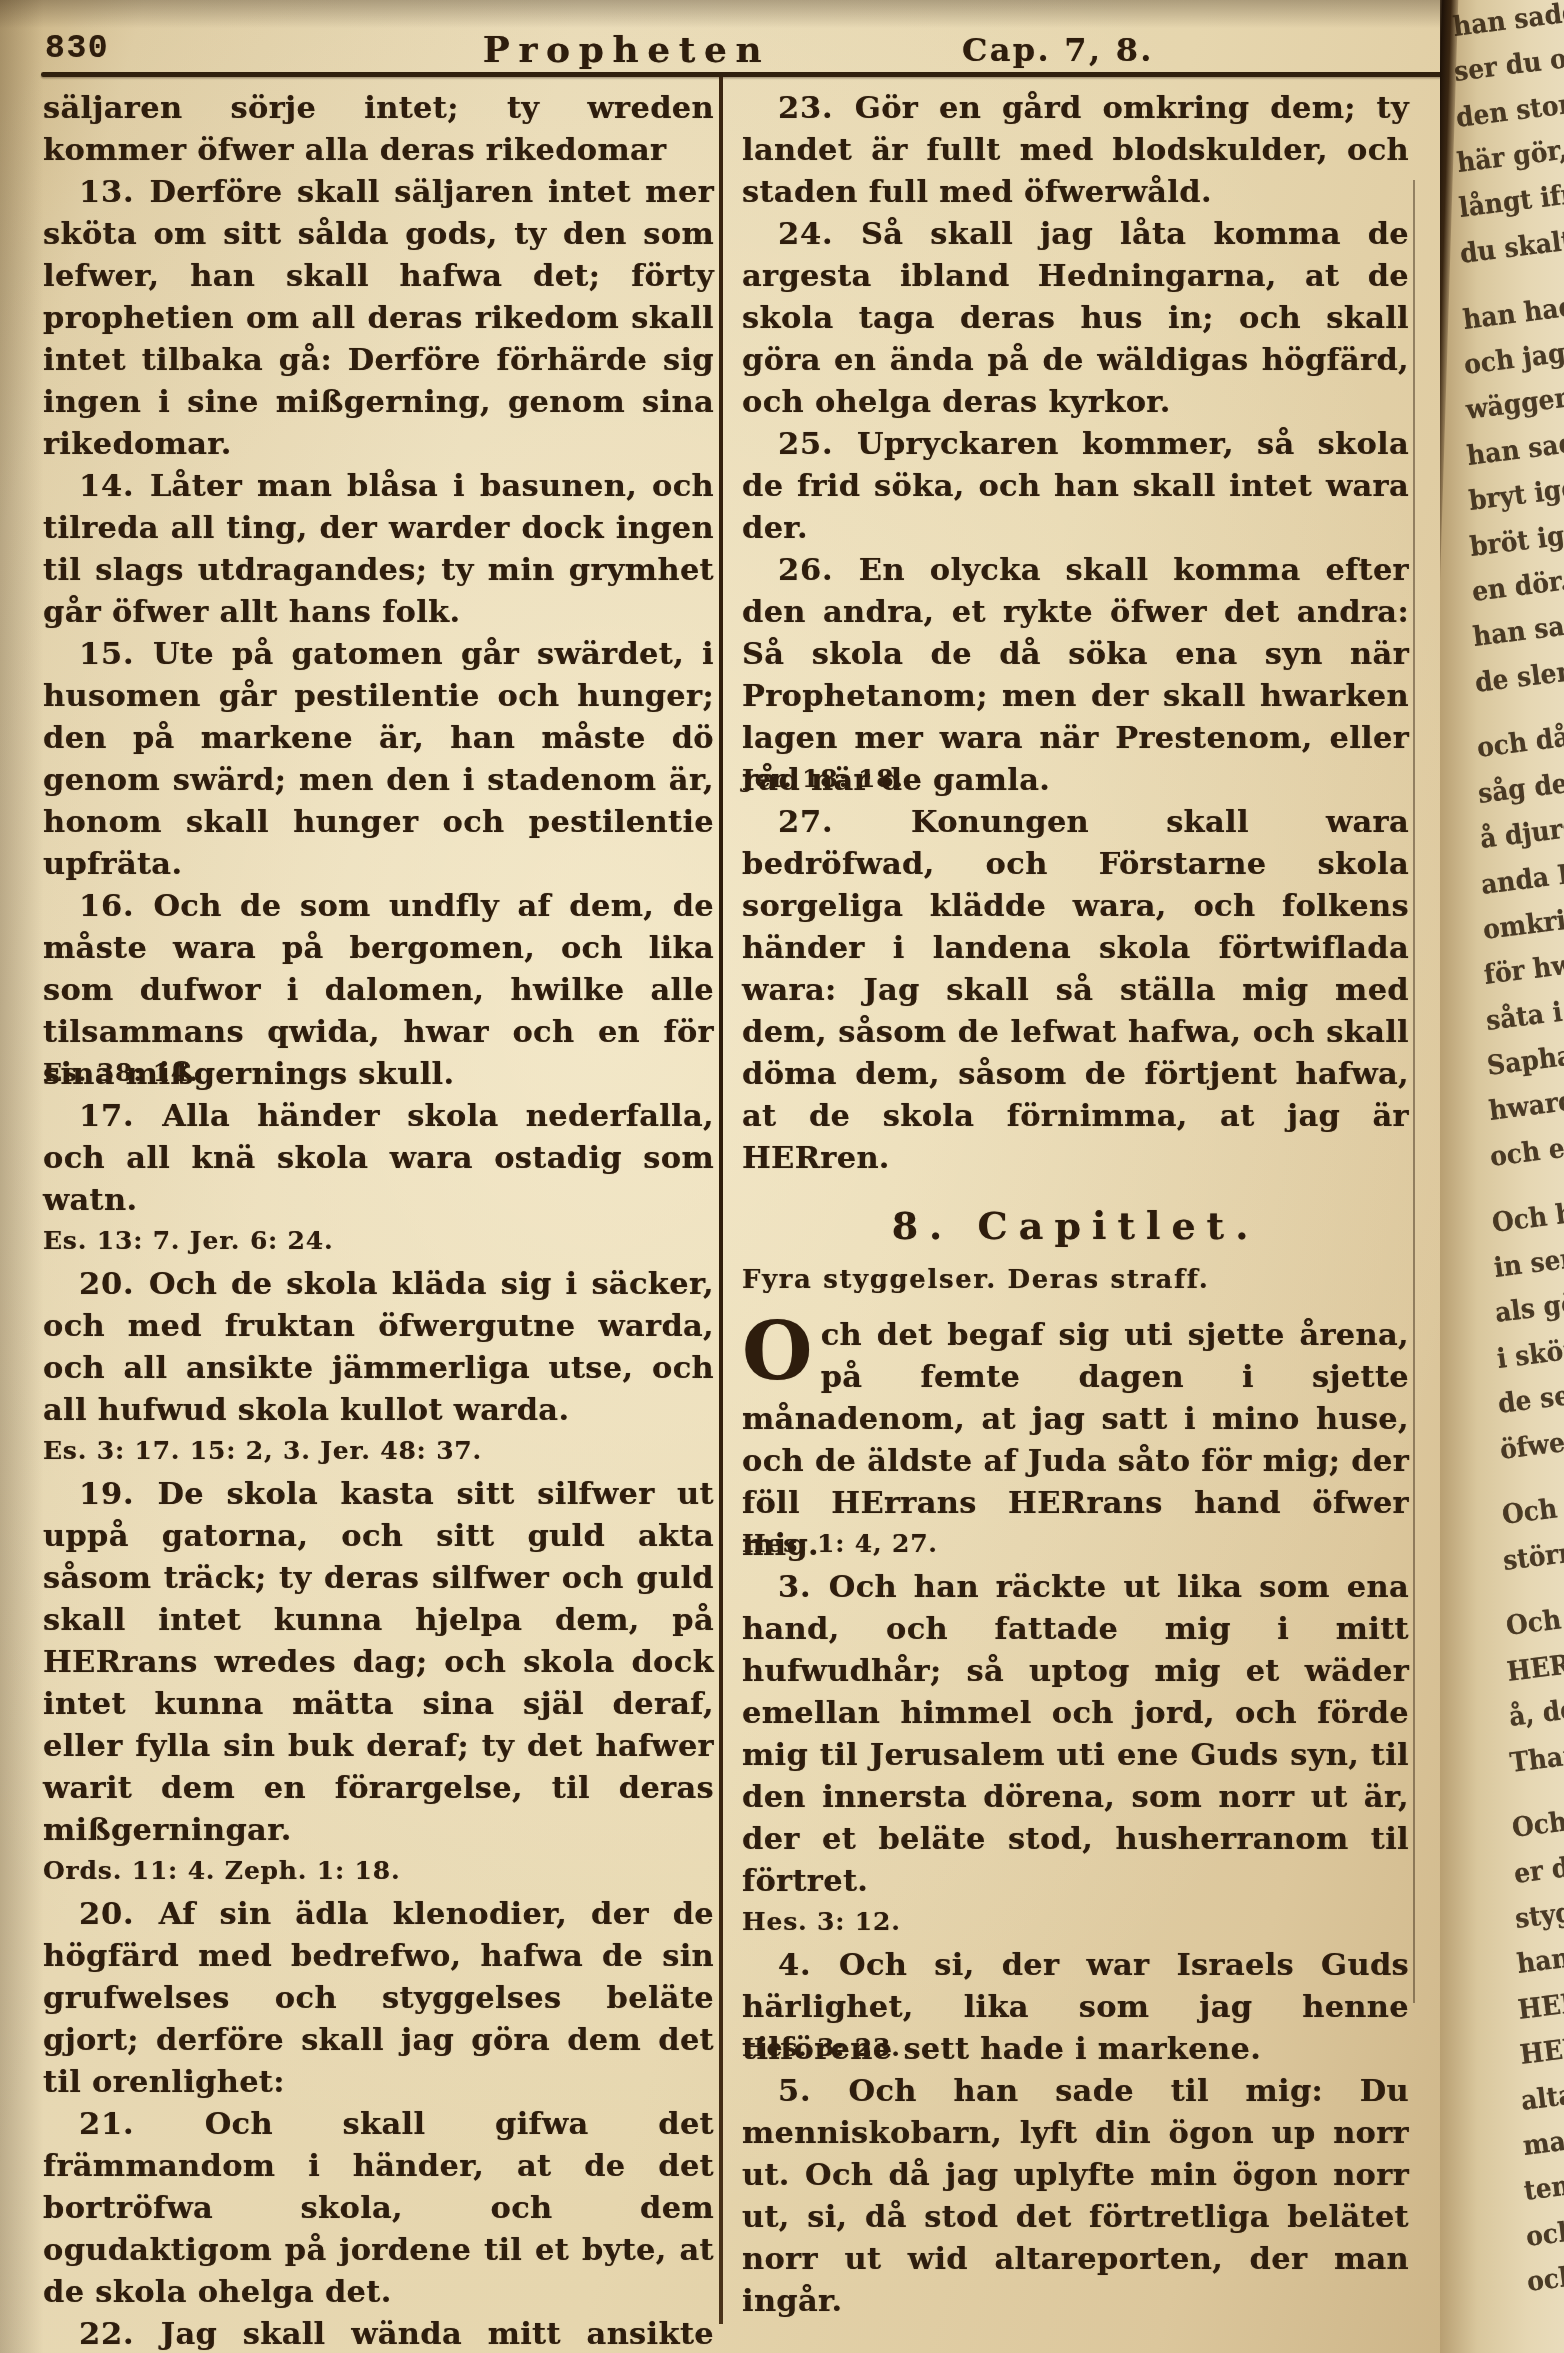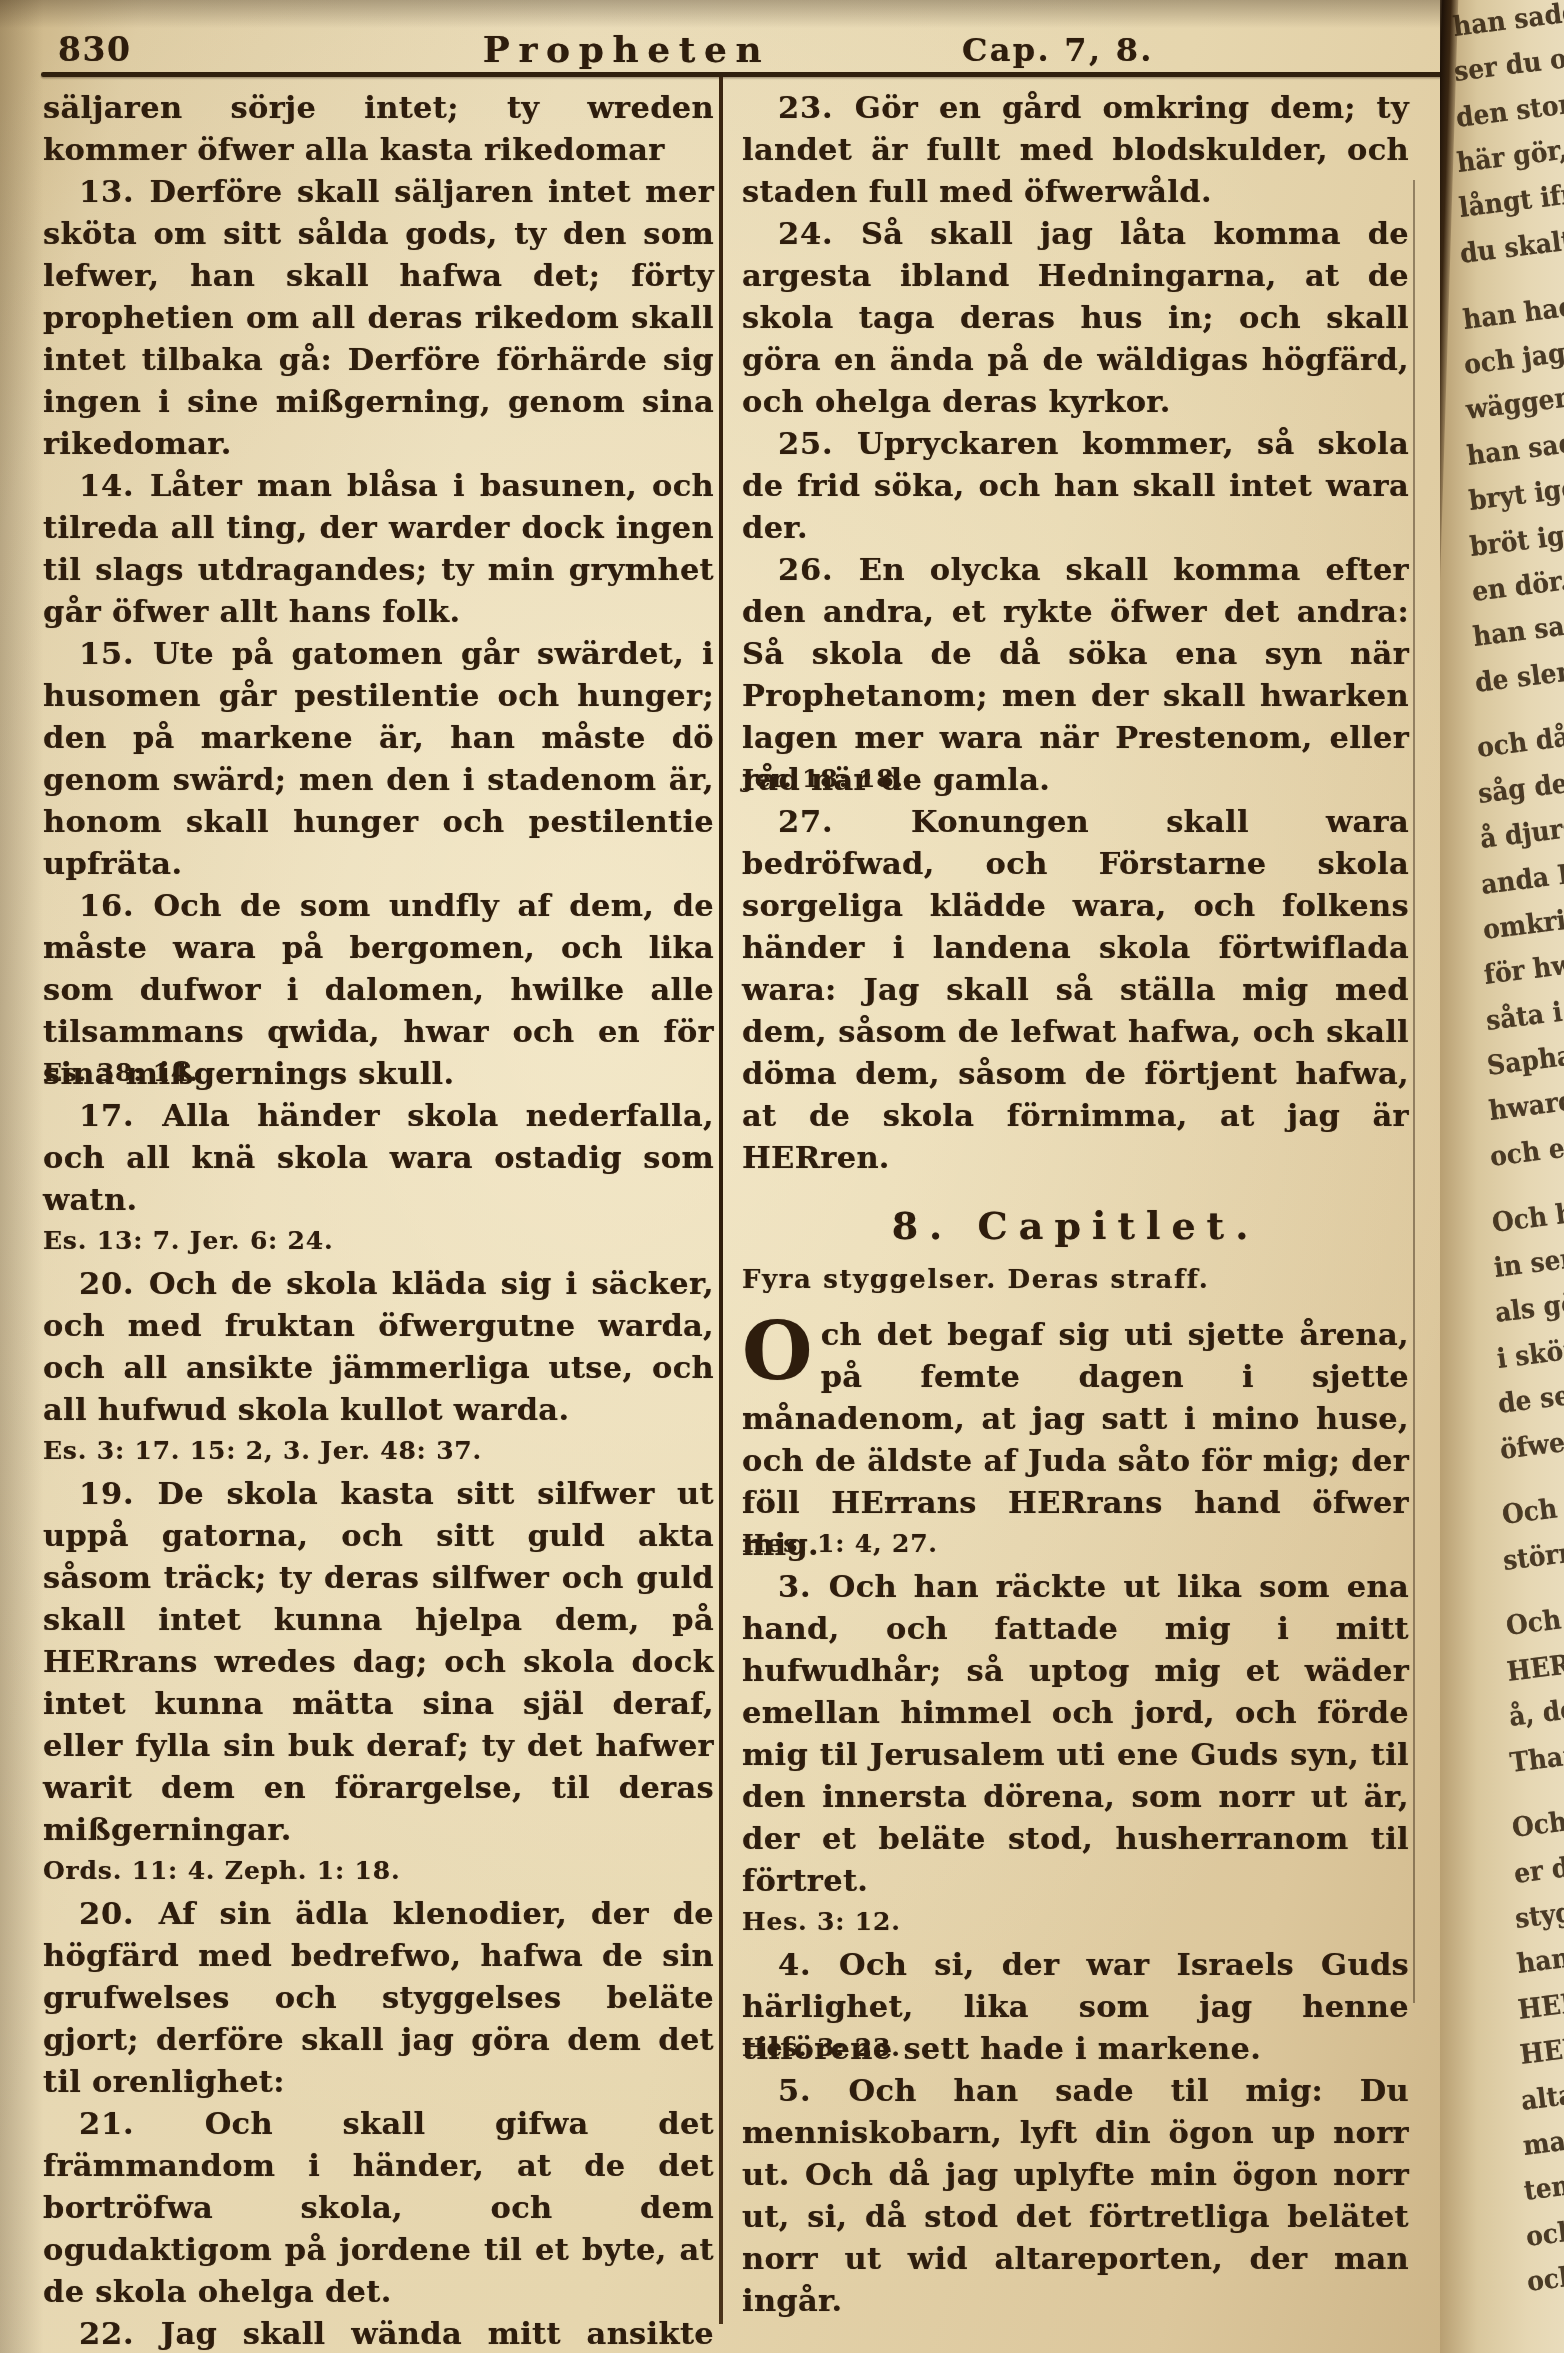--- a/index.html
+++ b/index.html
@@ -11,21 +11,21 @@
   #page{
     position:absolute;left:0;top:0;width:1446px;height:2354px;
     background:
       linear-gradient(180deg, rgba(40,24,8,0.30) 0%, rgba(40,24,8,0) 1.2%),
       linear-gradient(90deg, rgba(60,40,16,0.25) 0%, rgba(60,40,16,0) 3%),
       radial-gradient(ellipse 1174px 1643px at 42% 42%, rgba(255,248,224,0.50), rgba(255,248,224,0) 75%),
       linear-gradient(105deg,#c9b283 0%,#ddcba2 7%,#e7d8b3 28%,#e6d6ae 58%,#dcc79c 86%,#cdb588 100%);
     color:#2e1d0d;
   }
   .ink{ text-shadow:0 0 0.8px rgba(46,29,13,0.55); }
-  #pageno{ position:absolute;left:58px;top:30px;font-size:33px;font-weight:700;letter-spacing:1.6px;}
+  #pageno{ position:absolute;left:45px;top:30px;font-size:33px;font-weight:700;letter-spacing:1.6px;font-family:Liberation Mono, monospace;}
   #htitle{ position:absolute;left:423px;top:28px;width:407px;text-align:center;
     font-size:36px;font-weight:700;letter-spacing:8.6px;}
   #hchap{ position:absolute;left:962px;top:31px;font-size:32px;font-weight:700;letter-spacing:2.3px;}
   #hrule{ position:absolute;left:41px;top:72px;width:1401px;height:4.7px;background:#30200e;border-radius:2.3px;
     box-shadow:0 1.6px 1.6px rgba(46,29,13,0.35);}
   #divider{ position:absolute;left:719px;top:77px;width:3.9px;height:2247px;
     background:linear-gradient(180deg,#3a2511,#2c1b0a 40%,#3a2511 80%,#4a331a);}
   #rrule{ position:absolute;left:1413px;top:180px;width:2.3px;height:1823px;background:rgba(52,33,15,0.45);}
   .col{ position:absolute;top:86px;font-size:30.5px;line-height:42px;font-weight:700;
     text-align:justify;letter-spacing:0.3px;}
@@ -57,21 +57,21 @@
 <body>
 
 <div id="page">
   <div id="pageno" class="ink">830</div>
   <div id="htitle" class="ink">Propheten</div>
   <div id="hchap" class="ink">Cap. 7, 8.</div>
   <div id="hrule"></div>
   <div id="divider"></div>
   <div id="rrule"></div>
   <div id="colL" class="col ink">
-      <p class="verse cont">säljaren sörje intet; ty wreden kommer öfwer alla kasta rikedomar</p>
+      <p class="verse cont">säljaren sörje intet; ty wreden kommer öfwer alla deras rikedomar</p>
       <p class="verse"><span class="vnum">13. </span>Derföre skall säljaren intet mer sköta om sitt sålda gods, ty den som lefwer, han skall hafwa det; förty prophetien om all deras rikedom skall intet tilbaka gå: Derföre förhärde sig ingen i sine mißgerning, genom sina rikedomar.</p>
       <p class="verse"><span class="vnum">14. </span>Låter man blåsa i basunen, och tilreda all ting, der warder dock ingen til slags utdragandes; ty min grymhet går öfwer allt hans folk.</p>
       <p class="verse"><span class="vnum">15. </span>Ute på gatomen går swärdet, i husomen går pestilentie och hunger; den på markene är, han måste dö genom swärd; men den i stadenom är, honom skall hunger och pestilentie upfräta.</p>
       <p class="verse"><span class="vnum">16. </span>Och de som undfly af dem, de måste wara på bergomen, och lika som dufwor i dalomen, hwilke alle tilsammans qwida, hwar och en för sina mißgernings skull.</p>
       <div class="ref inline">Es. 38: 14.</div>
       <p class="verse"><span class="vnum">17. </span>Alla händer skola nederfalla, och all knä skola wara ostadig som watn.</p>
       <div class="ref center">Es. 13: 7.  Jer. 6: 24.</div>
       <p class="verse"><span class="vnum">20. </span>Och de skola kläda sig i säcker, och med fruktan öfwergutne warda, och all ansikte jämmerliga utse, och all hufwud skola kullot warda.</p>
       <div class="ref center">Es. 3: 17.  15: 2, 3.  Jer. 48: 37.</div>
       <p class="verse"><span class="vnum">19. </span>De skola kasta sitt silfwer ut uppå gatorna, och sitt guld akta såsom träck; ty deras silfwer och guld skall intet kunna hjelpa dem, på HERrans wredes dag; och skola dock intet kunna mätta sina själ deraf, eller fylla sin buk deraf; ty det hafwer warit dem en förargelse, til deras mißgerningar.</p>

